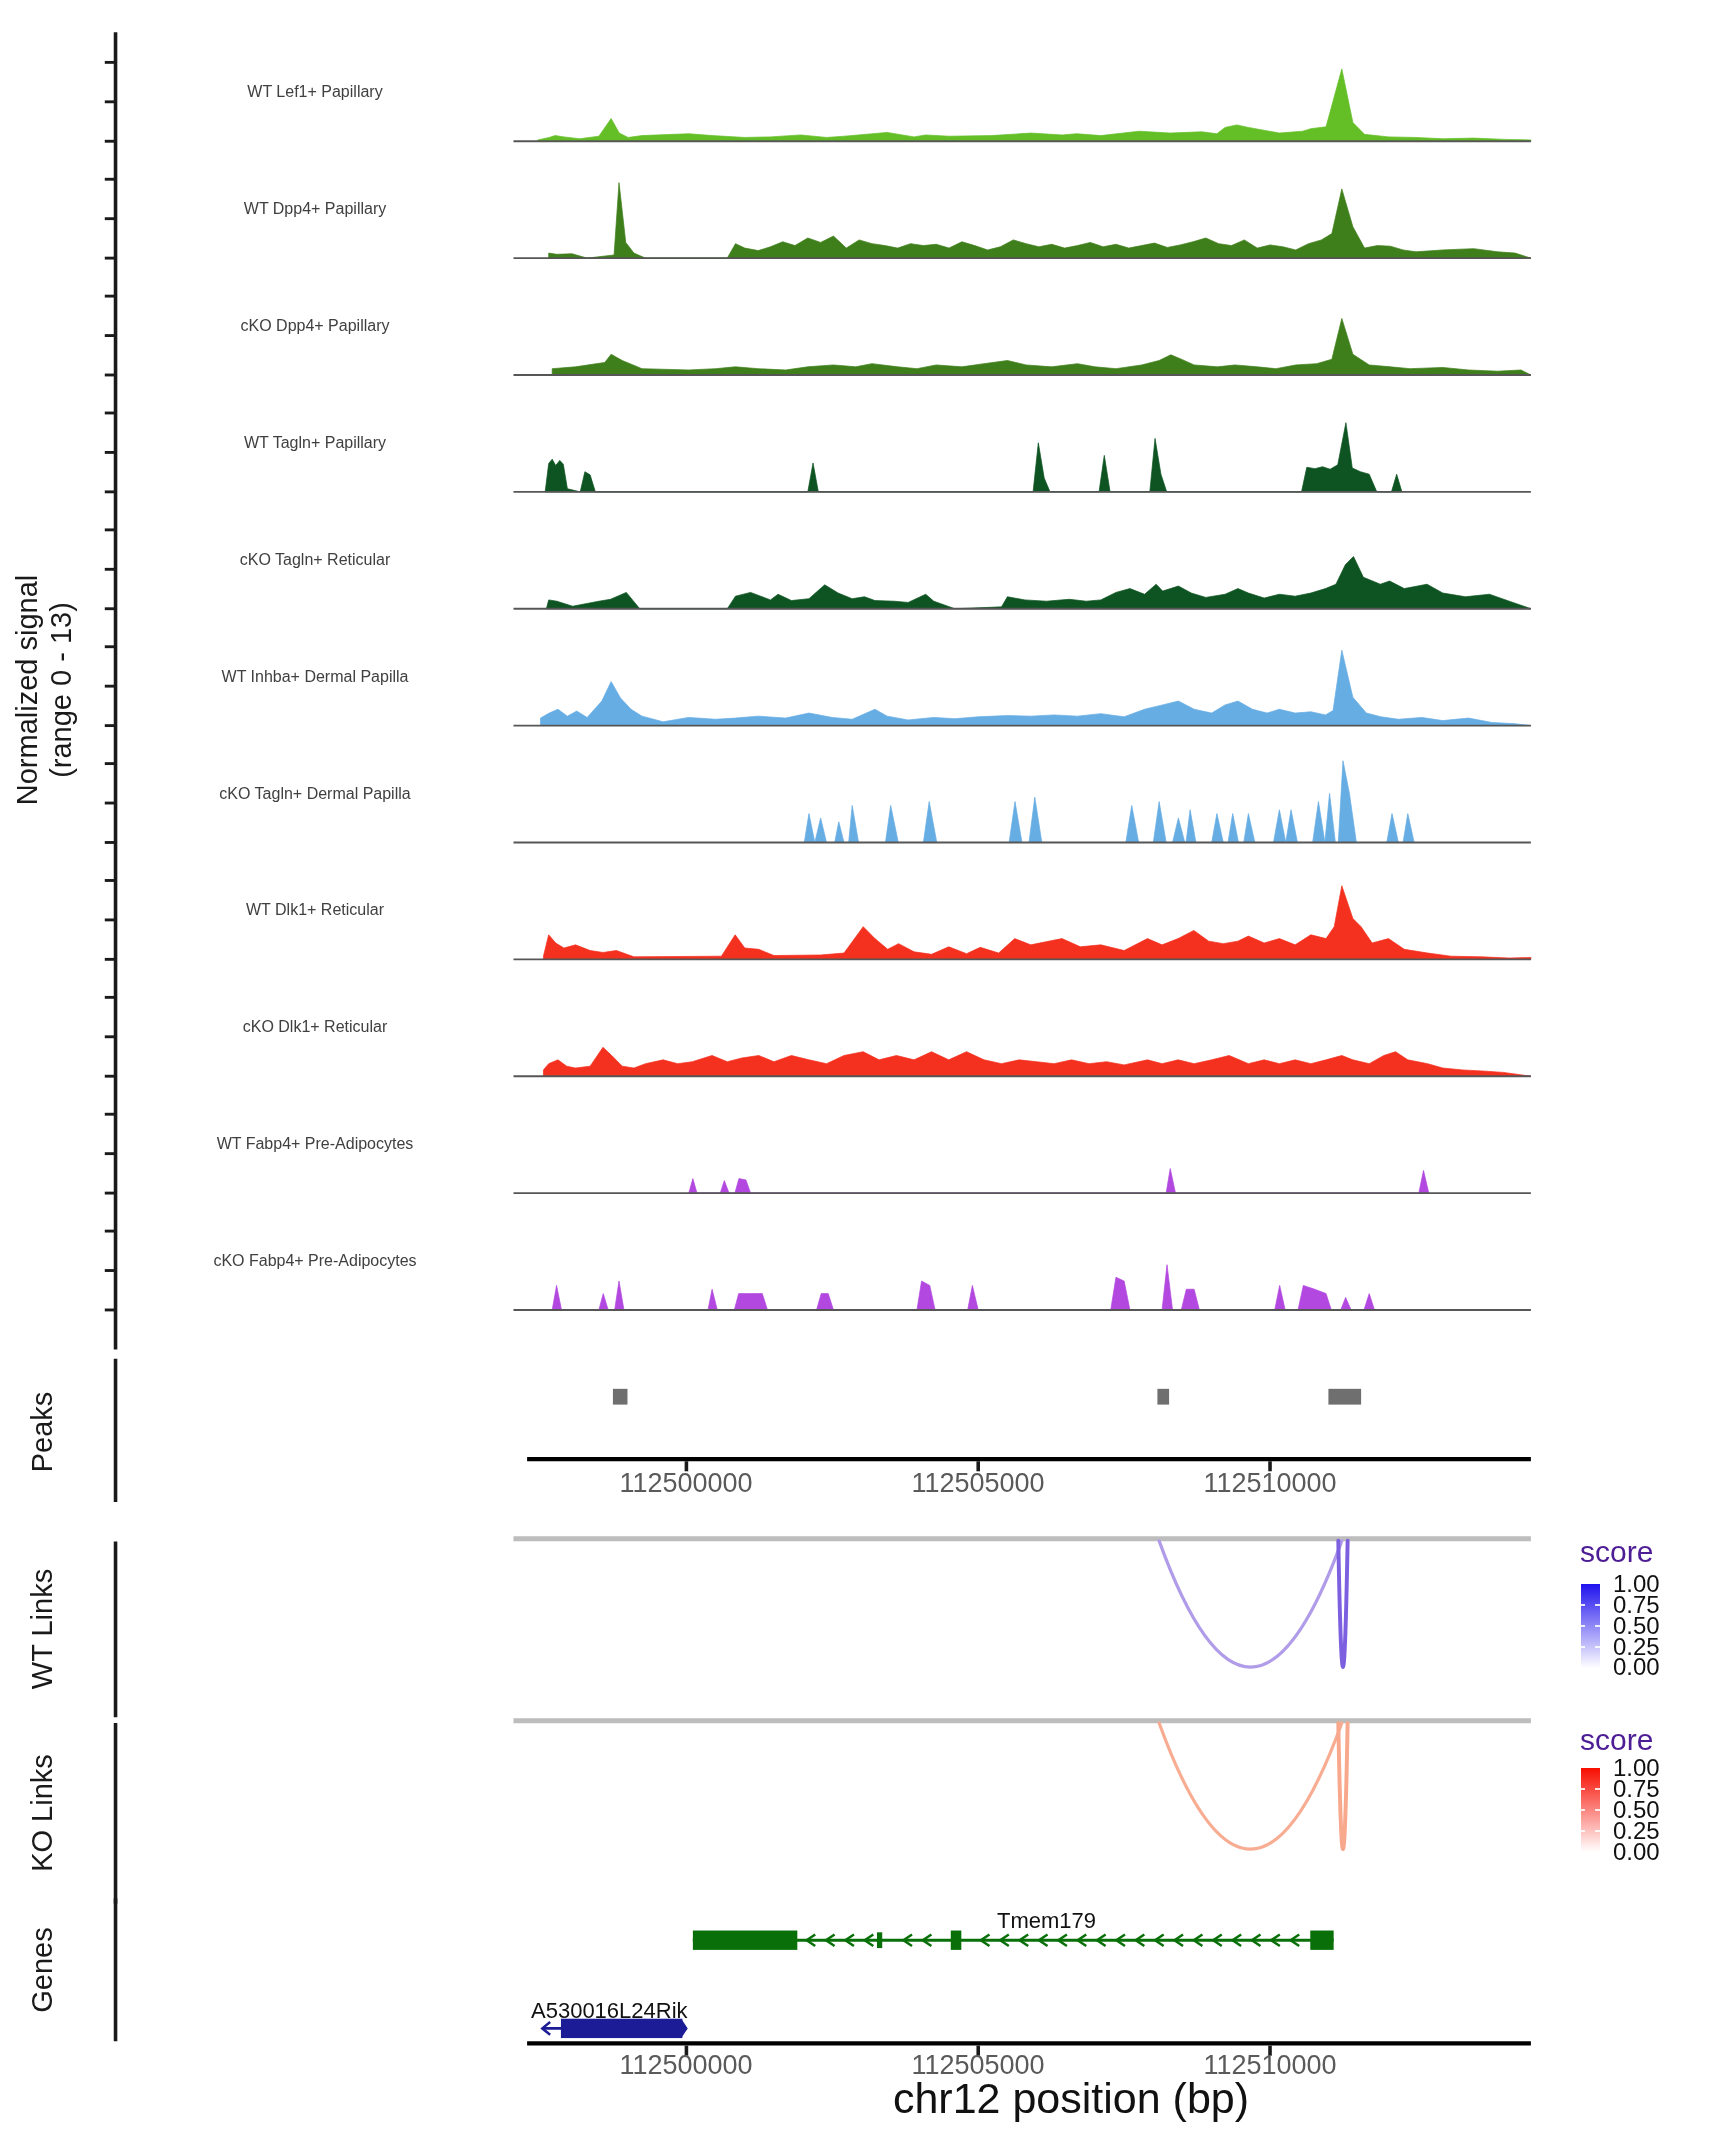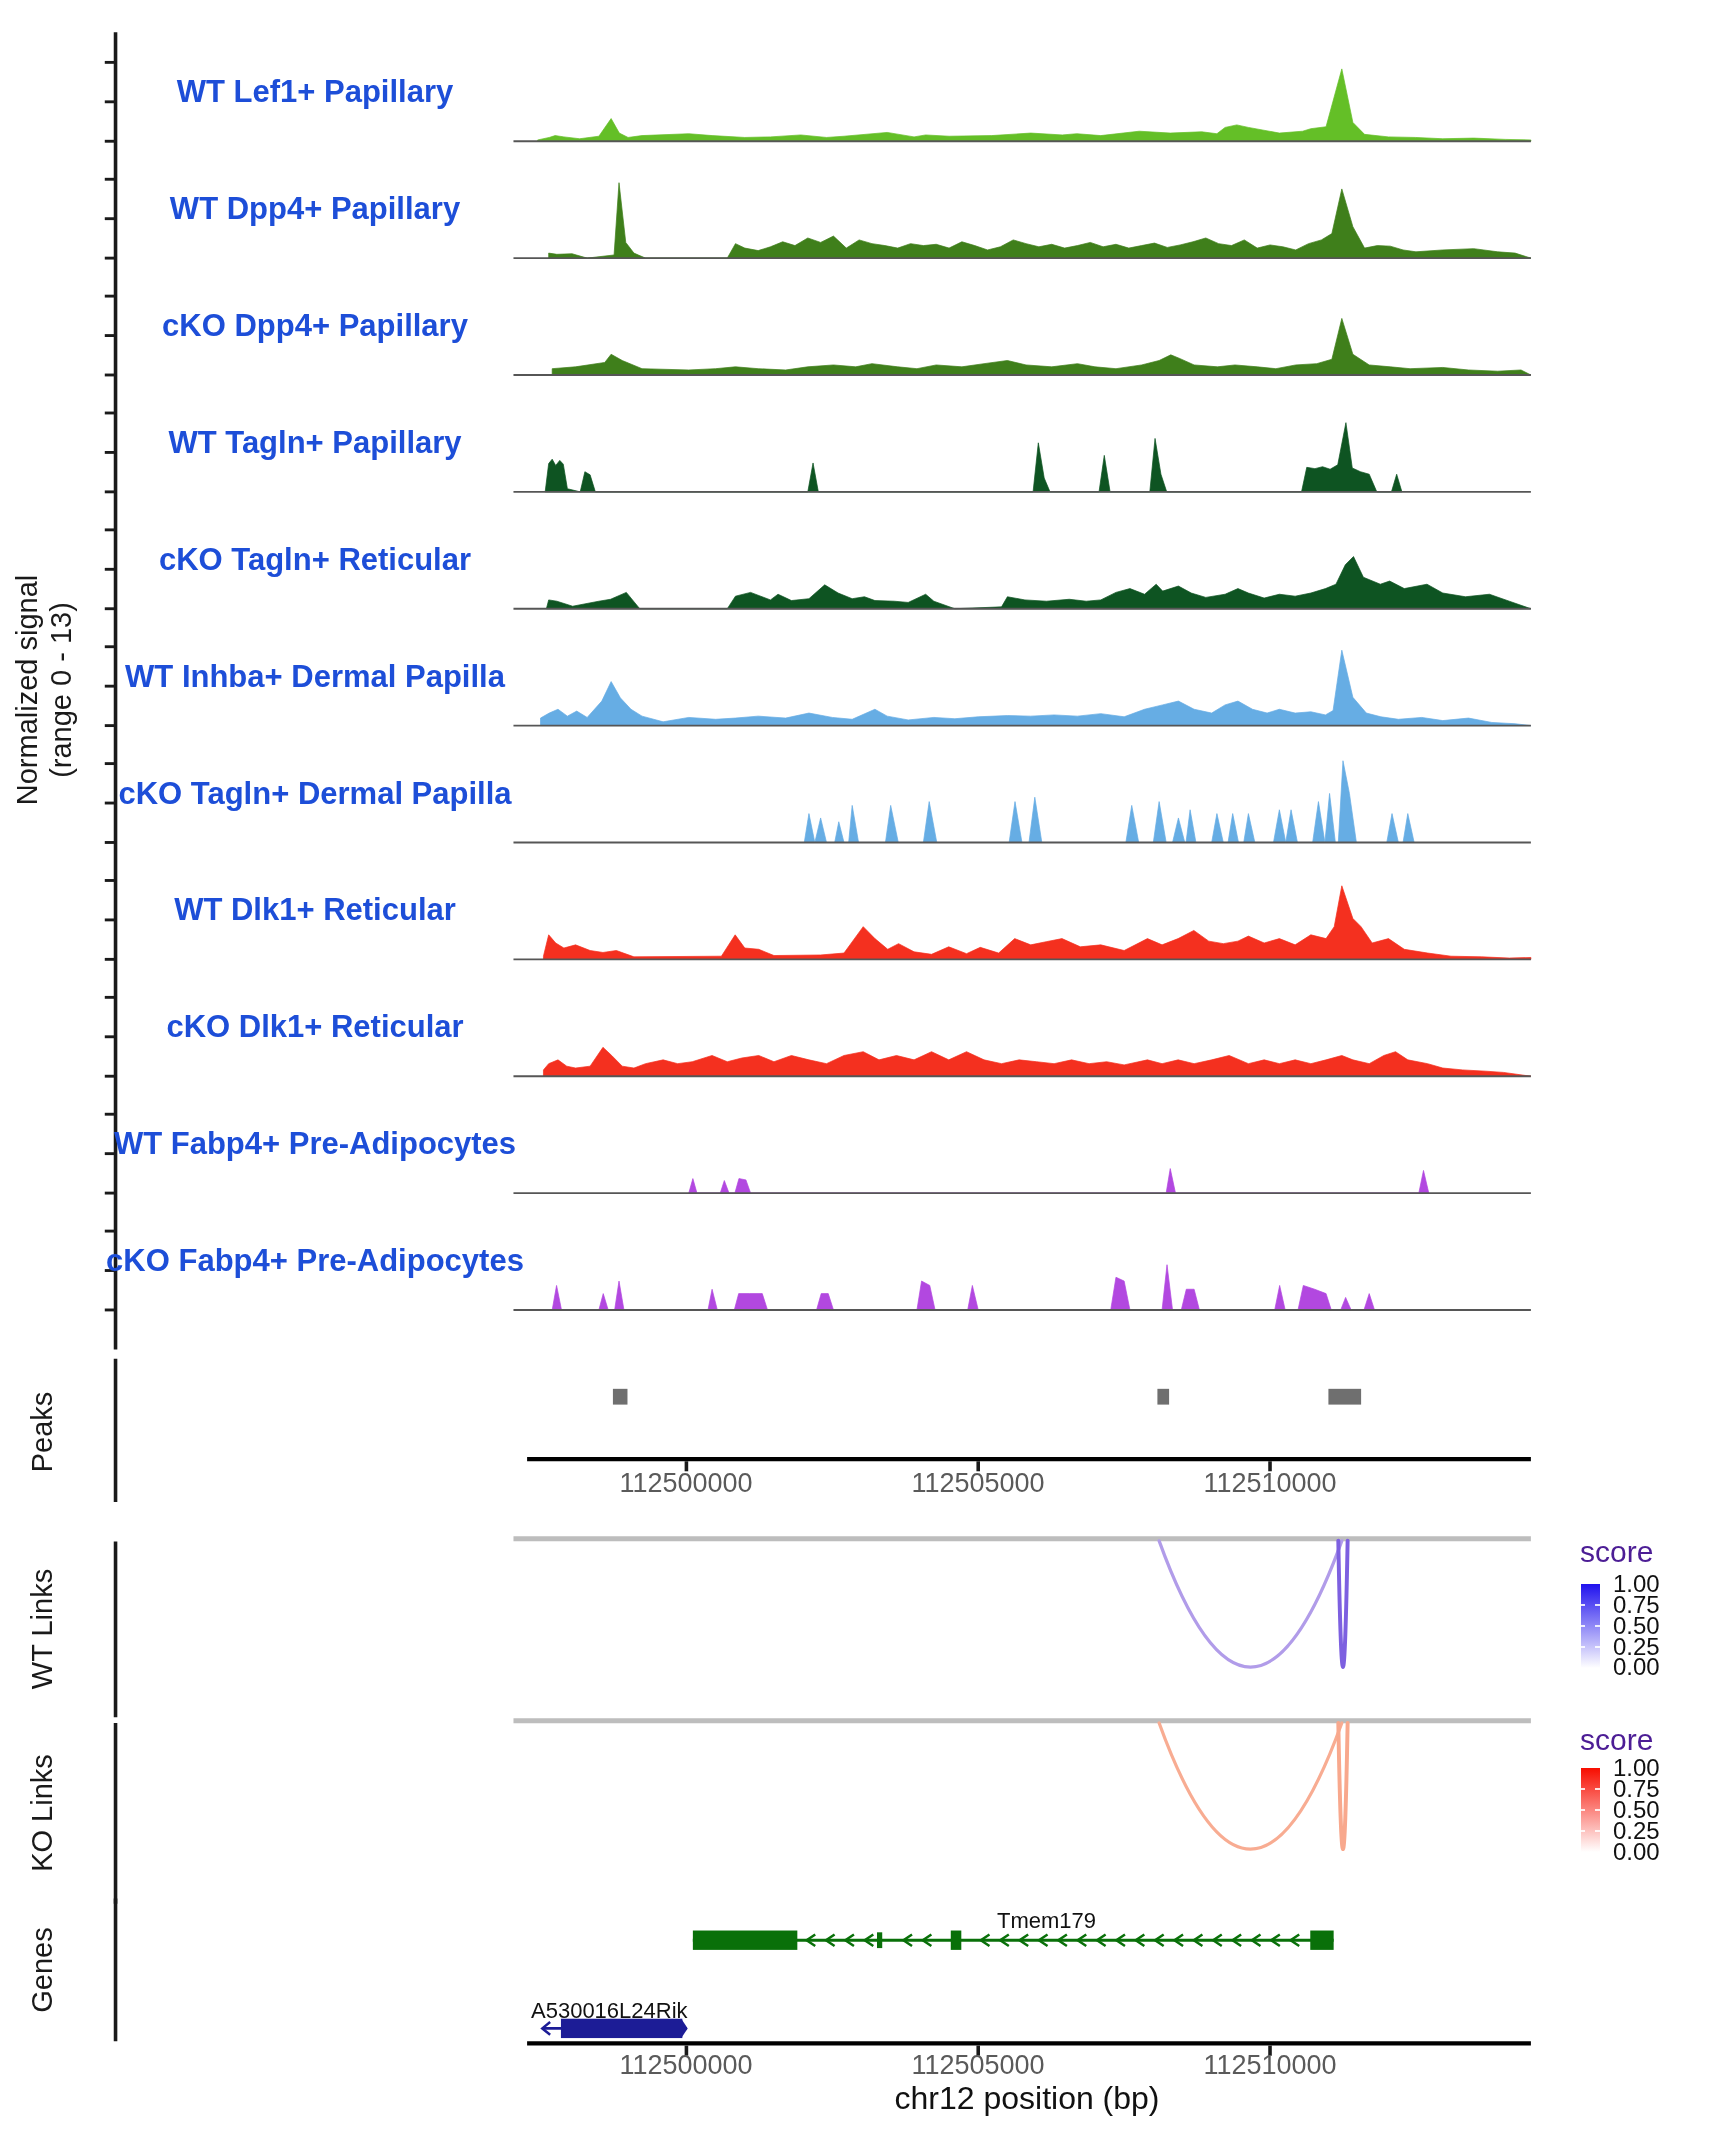--- a/index.html
+++ b/index.html
@@ -6,23 +6,23 @@
   body{
     width:1721px;height:2151px;background:#ffffff;position:relative;
     font-family:"Liberation Sans","DejaVu Sans",sans-serif;color:#1a1a1a;
     overflow:hidden;
   }
   .fig{position:absolute;inset:0;width:1721px;height:2151px;}
   svg#plot{position:absolute;left:0;top:0;}
   .vlabel{position:absolute;transform:translate(-50%,-50%) rotate(-90deg);
     white-space:nowrap;font-size:29px;color:#1a1a1a;}
   .ylab{font-size:29px;text-align:center;line-height:1.18;}
-  .tlabel{position:absolute;transform:translate(-50%,-50%);font-size:31px;color:#1d4ed8;font-weight:bold;}
+  .tlabel{position:absolute;transform:translate(-50%,-50%);font-size:16px;color:#404040;}
   .ruler-label{position:absolute;transform:translate(-50%,-50%);font-size:27px;color:#5a5a5a;}
-  .axis-title{position:absolute;transform:translate(-50%,-50%);font-size:32px;color:#111;}
+  .axis-title{position:absolute;transform:translate(-50%,-50%);font-size:43px;color:#111;margin-left:44px;}
   .legend-title{position:absolute;font-size:30px;color:#4c1d95;}
   .legend-bar{position:absolute;width:18.6px;height:84px;}
   .legend-tick{position:absolute;transform:translateY(-50%);font-size:24px;color:#111;}
   .bar-notch{position:absolute;width:4.3px;height:2.2px;background:rgba(255,255,255,.85);}
   .gene-label{position:absolute;font-size:22px;color:#111;}
 </style>
 </head>
 <body>
 
 <div class="fig">

